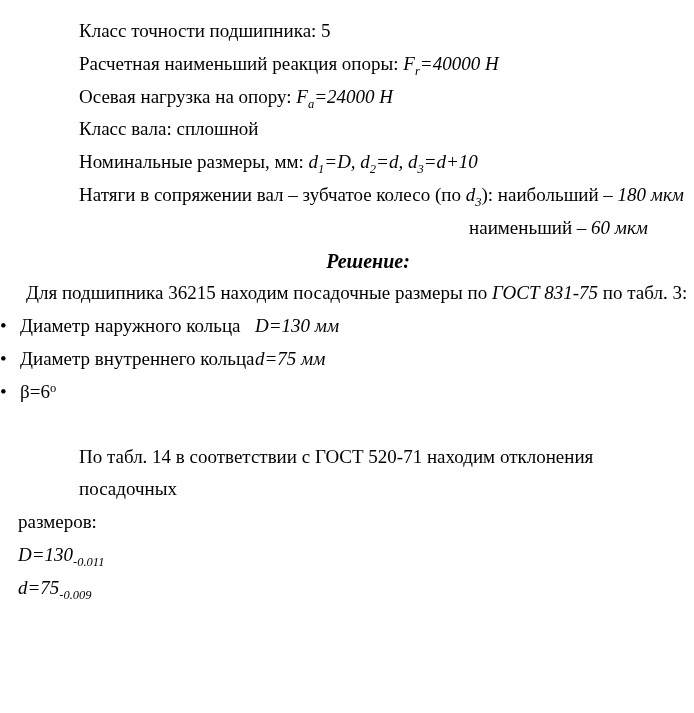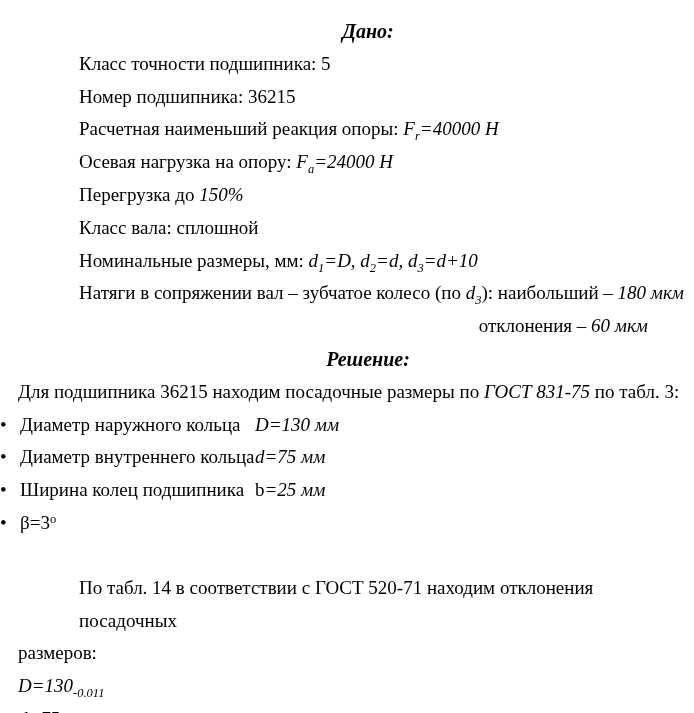--- a/index.html
+++ b/index.html
@@ -14,68 +14,64 @@
     overflow:hidden;
   }
   .line{line-height:32.8px;white-space:pre-wrap;}
   .heading{
     line-height:32.8px;
     font-size:20px;font-weight:bold;font-style:italic;
     text-align:center;
     padding-left:57px;padding-right:15px;
   }
   .ind{padding-left:79px;}
-  .ind18{padding-left:18px;}
+  .ind18{padding-left:18px;margin-left:8px;}
   .ind38{padding-left:18px;}
   .rt{text-align:right;padding-right:46px;}
   .it{font-style:italic;}
   .gap{margin-top:32px;}
   sub{font-size:12.5px;vertical-align:-5px;line-height:0;}
   sup{font-size:12.5px;vertical-align:6px;line-height:0;}
   .bullet{}
   .bdot{display:inline-block;width:20px;}
   .blabel{display:inline-block;width:235px;}
 </style>
 </head>
 <body>
 
 <div class="doc">
 
-  <div class="heading">Дано:</div>
 
   <div class="line ind">Класс точности подшипника: 5</div>
 
-  <div class="line ind">Номер подшипника: 36215</div>
 
   <div class="line ind"><span>Расчетная наименьший реакция опоры: </span><span class="it">F</span><sub class="it">r</sub><span class="it">=40000 Н</span></div>
 
   <div class="line ind"><span>Осевая нагрузка на опору: </span><span class="it">F</span><sub class="it">a</sub><span class="it">=24000 Н</span></div>
 
-  <div class="line ind"><span>Перегрузка до </span><span class="it">150%</span></div>
 
   <div class="line ind">Класс вала: сплошной</div>
 
   <div class="line ind"><span>Номинальные размеры, мм: </span><span class="it">d</span><sub class="it">1</sub><span class="it">=D, </span><span class="it">d</span><sub class="it">2</sub><span class="it">=d, </span><span class="it">d</span><sub class="it">3</sub><span class="it">=d+10</span></div>
 
   <div class="line ind"><span>Натяги в сопряжении вал – зубчатое колесо (по </span><span class="it">d</span><sub class="it">3</sub><span>): наибольший – </span><span class="it">180 мкм</span></div>
 
-  <div class="line rt"><span>отклонения – </span><span class="it">60 мкм</span></div>
+  <div class="line rt"><span>наименьший – </span><span class="it">60 мкм</span></div>
 
   <div class="heading">Решение:</div>
 
   <div class="line ind18"><span>Для подшипника 36215 находим посадочные размеры по </span><span class="it">ГОСТ 831-75</span><span> по табл. 3:</span></div>
 
   <div class="line bullet"><span class="bdot">•</span><span class="blabel">Диаметр наружного кольца</span><span class="it">D=130 мм</span></div>
 
   <div class="line bullet"><span class="bdot">•</span><span class="blabel">Диаметр внутреннего кольца</span><span class="it">d=75 мм</span></div>
 
-  <div class="line bullet"><span class="bdot">•</span><span class="blabel">Ширина колец подшипника</span><span>b</span><span class="it">=25 мм</span></div>
 
 
-  <div class="line bullet"><span class="bdot">•</span><span>β=3</span><sup>о</sup></div>
+  <div class="line bullet"><span class="bdot">•</span><span>β=6</span><sup>о</sup></div>
 
   <div class="line ind gap">По табл. 14 в соответствии с ГОСТ 520-71 находим отклонения посадочных</div>
   <div class="line ind38">размеров:</div>
 
   <div class="line ind38"><span class="it">D=130</span><sub class="it">-0.011</sub></div>
 
   <div class="line ind38"><span class="it">d=75</span><sub class="it">-0.009</sub></div>
 
 </div>
 

